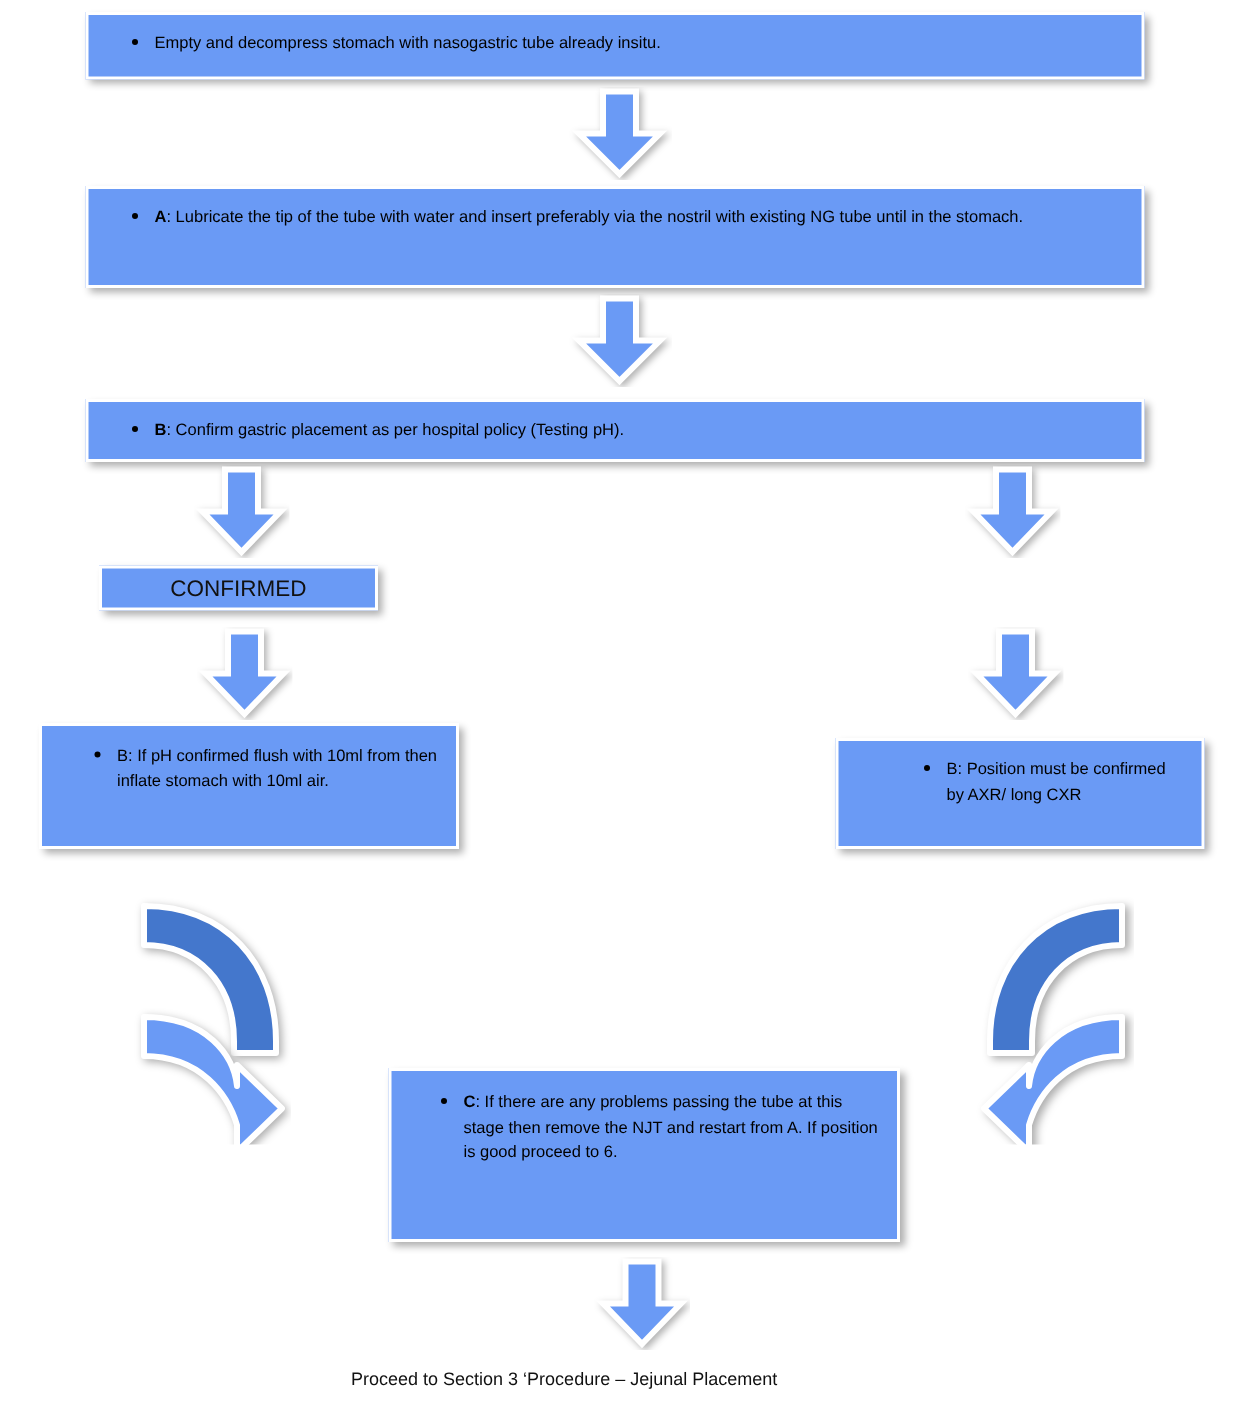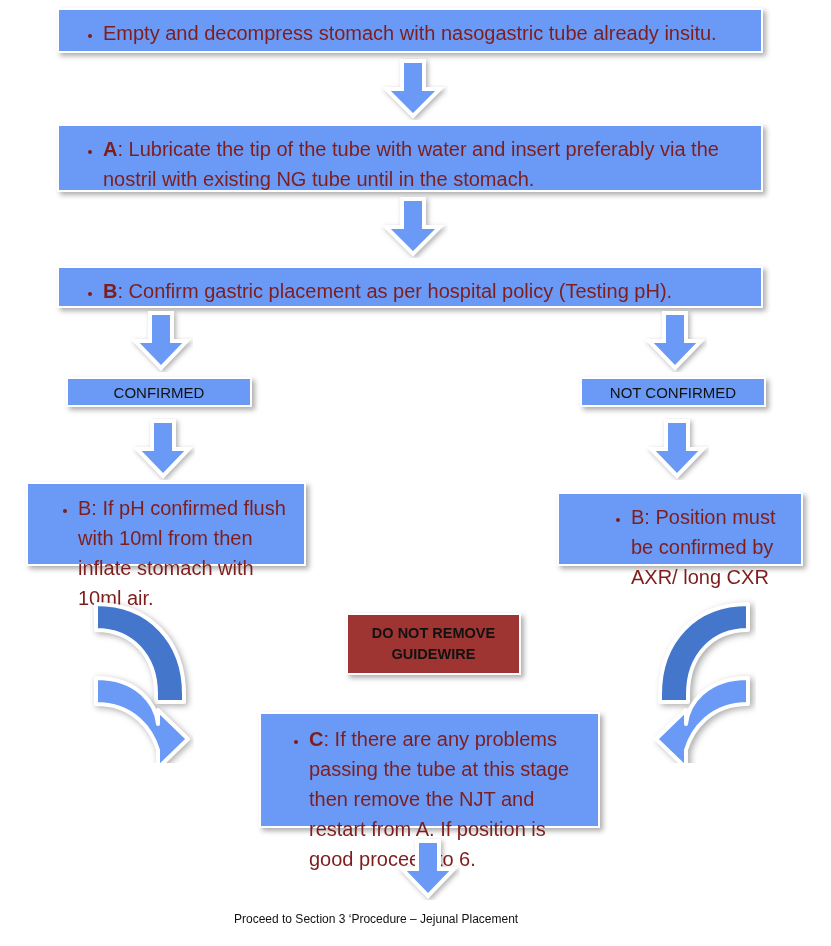--- a/index.html
+++ b/index.html
@@ -19,22 +19,22 @@
     overflow: hidden;
   }
 
   
   .box {
     position: absolute;
     background: #6A9AF5;
     border: 2px solid #ffffff;
     box-sizing: border-box;
     box-shadow: 3px 3px 5px rgba(0,0,0,0.32);
-    color: #7f1d1d;
-    font-size: 20px;
+    color: #000000;
+    font-size: 11px;
     line-height: 1.5;
   }
   .box .inner {
     padding: 8px 12px 8px 10px;
   }
   .box ul {
     margin: 0;
     padding: 0 0 0 34px;
     list-style: disc;
   }
@@ -141,23 +141,20 @@
   <div class="arrow-down" style="left:643px; top:310px;">
     <svg width="64" height="62" viewBox="0 0 64 62" aria-hidden="true">
       <polygon points="21,3 43,3 43,31 58,31 32,58 6,31 21,31" fill="#6A9AF5" stroke="#ffffff" stroke-width="4" style="filter:drop-shadow(2.5px 2.5px 2.5px rgba(0,0,0,0.3));"></polygon>
     </svg>
   </div>
 
   <div class="centerbox" style="left:66px; top:377px; width:186px; height:30px;">
     <span>CONFIRMED</span>
   </div>
 
-  <div class="centerbox" style="left:580px; top:377px; width:186px; height:30px;">
-    <span>NOT CONFIRMED</span>
-  </div>
 
   <div class="arrow-down" style="left:131px; top:418px;">
     <svg width="64" height="62" viewBox="0 0 64 62" aria-hidden="true">
       <polygon points="21,3 43,3 43,31 58,31 32,58 6,31 21,31" fill="#6A9AF5" stroke="#ffffff" stroke-width="4" style="filter:drop-shadow(2.5px 2.5px 2.5px rgba(0,0,0,0.3));"></polygon>
     </svg>
   </div>
 
   <div class="arrow-down" style="left:645px; top:418px;">
     <svg width="64" height="62" viewBox="0 0 64 62" aria-hidden="true">
       <polygon points="21,3 43,3 43,31 58,31 32,58 6,31 21,31" fill="#6A9AF5" stroke="#ffffff" stroke-width="4" style="filter:drop-shadow(2.5px 2.5px 2.5px rgba(0,0,0,0.3));"></polygon>
@@ -228,26 +225,20 @@
                  L 70,112
                  L 100,141
                  L 70,170
                  L 70,152
                  C 64,132 46,106 8,106
                  Z" fill="#6A9AF5" stroke="#ffffff" stroke-width="4" stroke-linejoin="round" style="filter:drop-shadow(-2.5px 2.5px 3px rgba(0,0,0,0.32));"></path>
       </g>
     </svg>
   </div>
 
-  <div class="redbox" style="left:346px; top:613px; width:175px; height:62px;">
-    <div>
-      <div>DO NOT REMOVE</div>
-      <div>GUIDEWIRE</div>
-    </div>
-  </div>
 
   <div class="box" style="left:259px; top:712px; width:341px; height:116px;">
     <div class="inner" style="padding-top:10px;">
       <ul style="padding-left:38px;">
         <li><span class="b">C</span><span>: </span><span>If there are any problems passing the tube at this stage then remove the NJT and restart from A.  If position is good proceed to 6.</span></li>
       </ul>
     </div>
   </div>
 
   <div class="arrow-down" style="left:396px; top:838px;">

